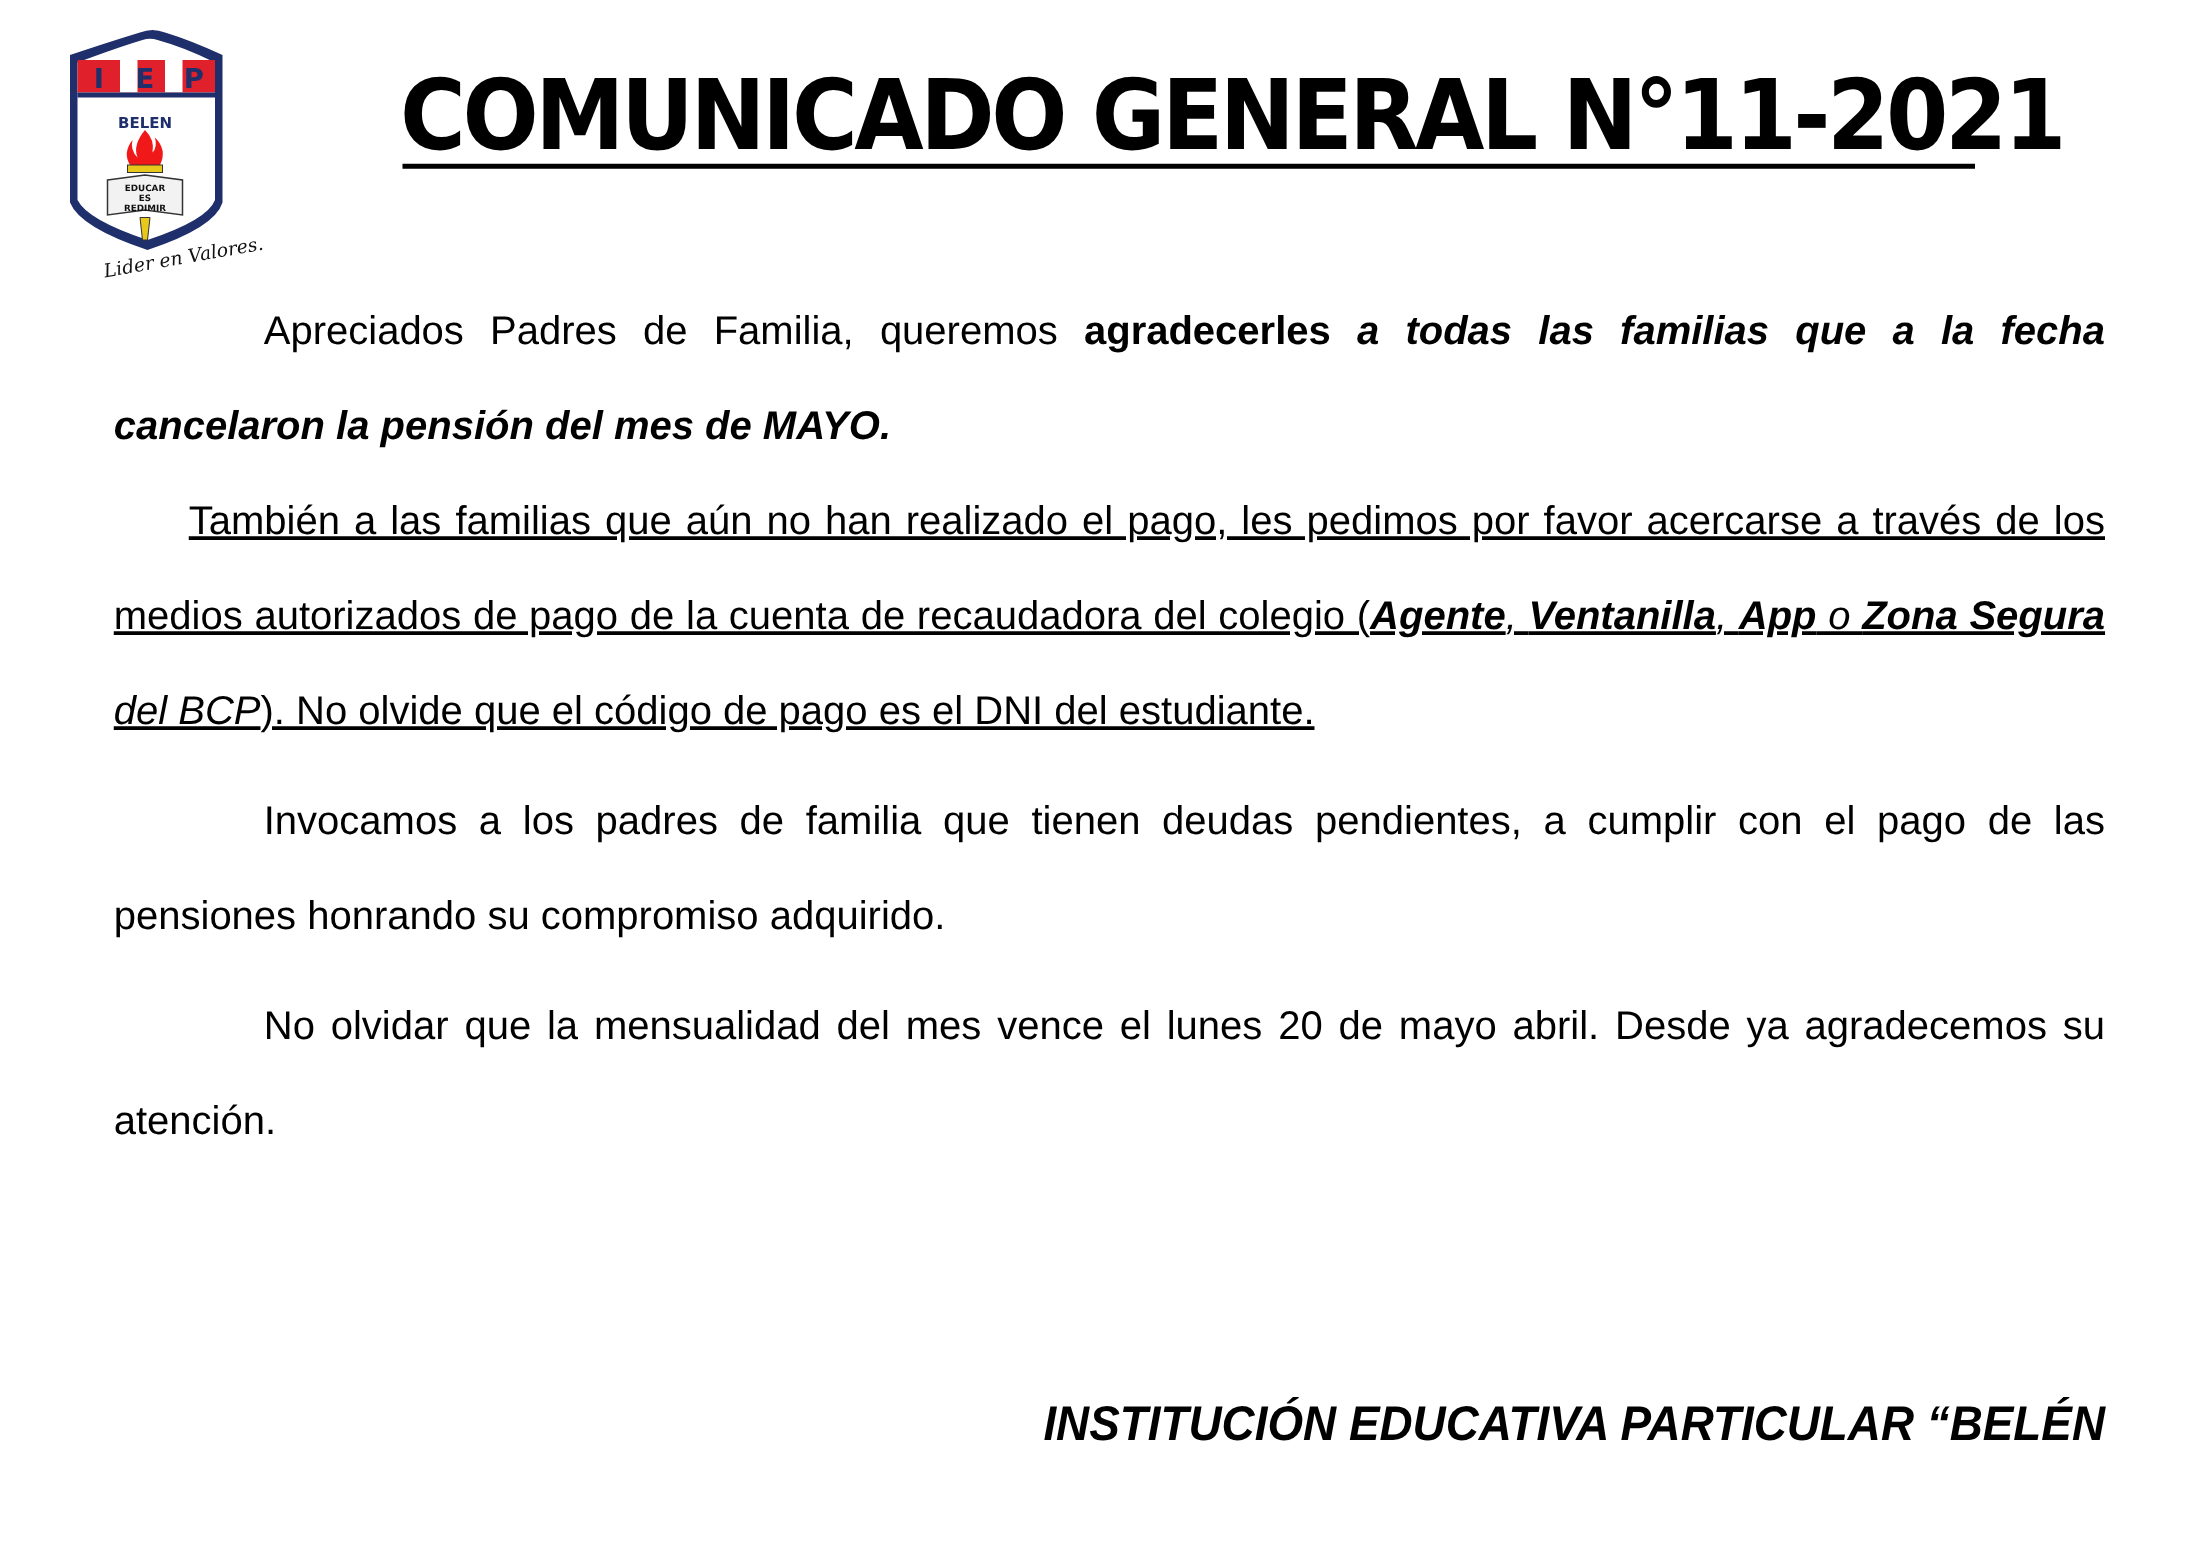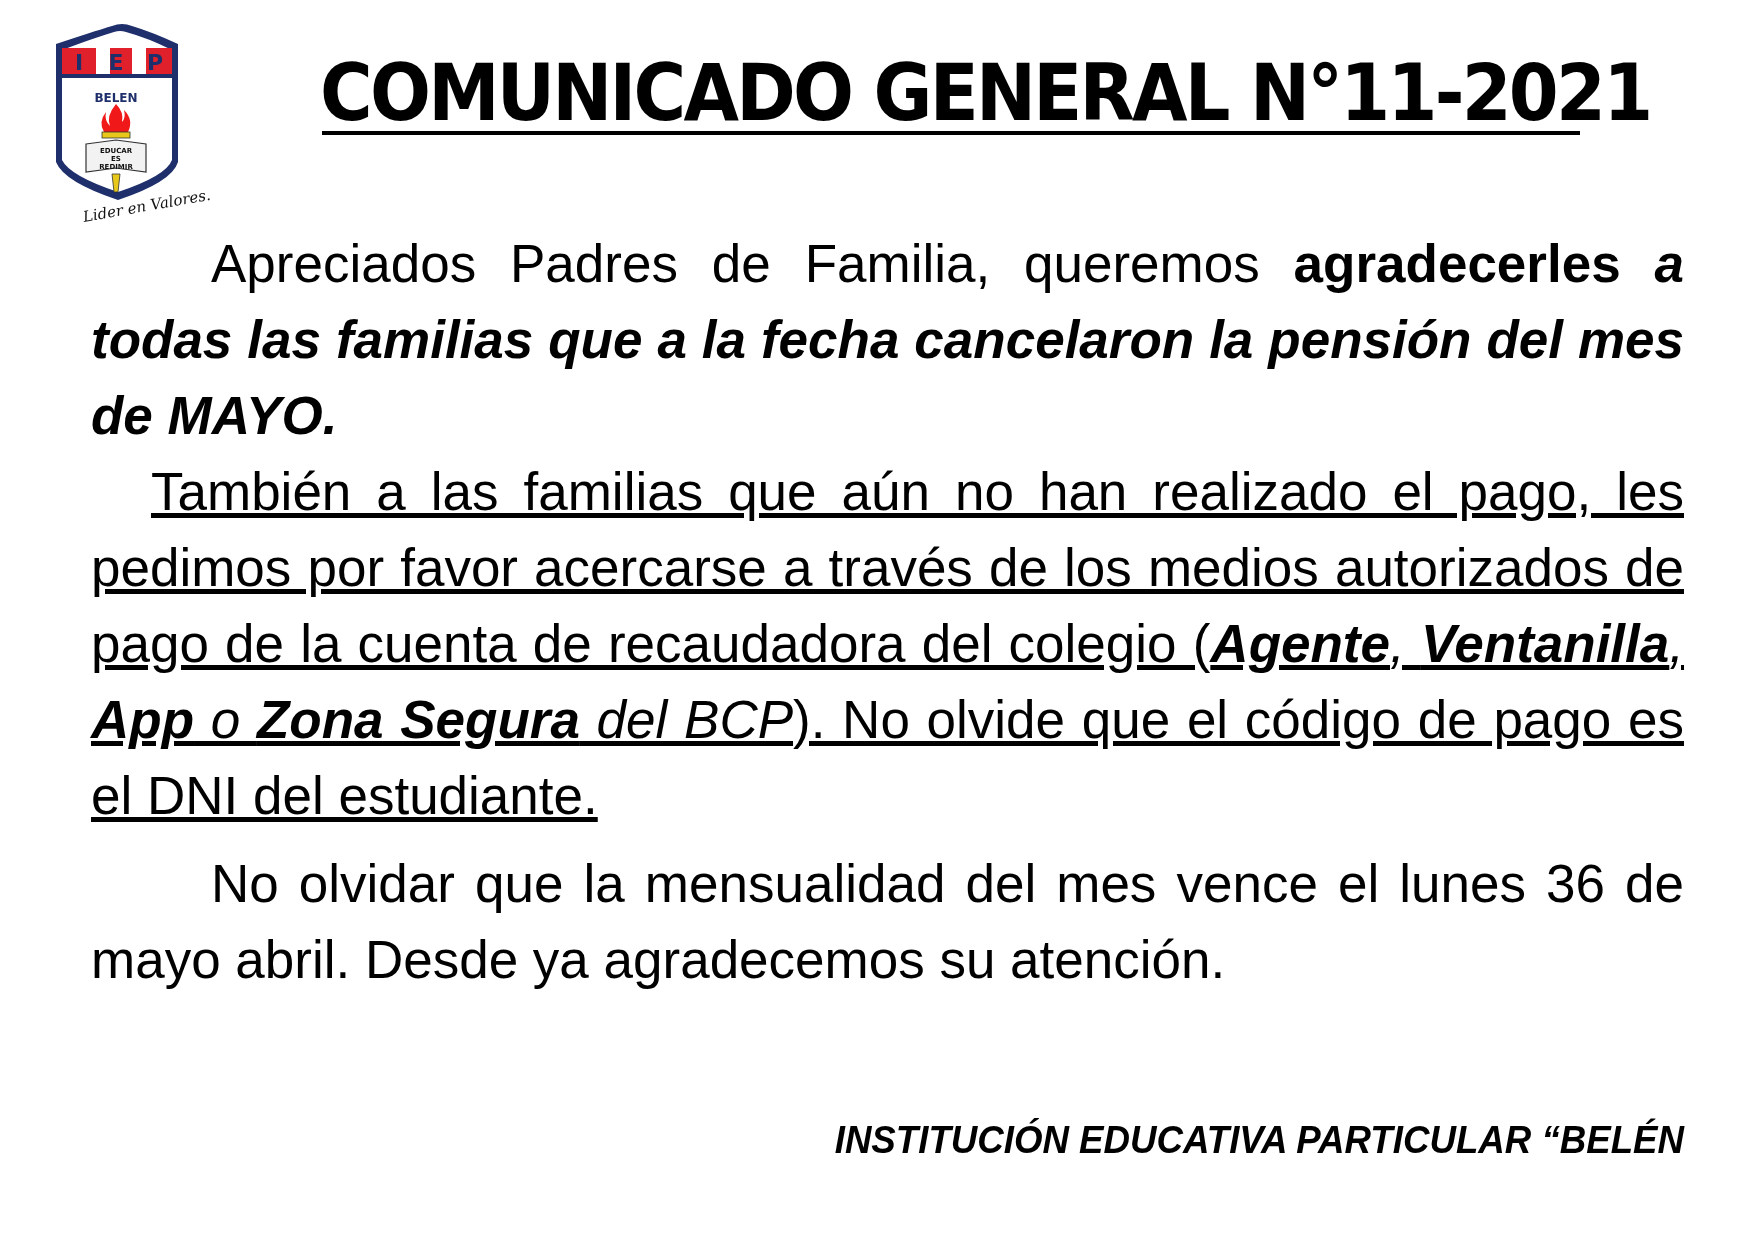--- a/index.html
+++ b/index.html
@@ -12,21 +12,21 @@
       position: absolute; left: 320px; top: 48px; width: 1262px;
       font-family: "DejaVu Sans", sans-serif; font-weight: bold;
       font-size: 78px; letter-spacing: -3px; line-height: 90px;
       text-align: center; white-space: nowrap;
       transform: scaleX(0.92); transform-origin: left top;
     }
     .title-rule { position: absolute; left: 322px; top: 131px; width: 1258px; height: 4px; background: #000; }
 
     .body {
       position: absolute; left: 91px; top: 226px; width: 1593px;
-      font-family: "Liberation Sans", sans-serif; font-size: 53px;
+      font-family: "Liberation Sans", sans-serif; font-size: 32px;
       line-height: 76px; text-align: justify;
     }
     .body p { margin: 0; }
     .p1 { text-indent: 120px; }
     .p2 { text-indent: 60px; text-decoration: underline; }
     .p3 { text-indent: 120px; margin-top: 12px !important; }
     .p4 { text-indent: 120px; margin-top: 12px !important; }
     .bold { font-weight: bold; }
     .bi { font-weight: bold; font-style: italic; }
     .it { font-style: italic; }
@@ -72,18 +72,19 @@
       <text x="32" y="200" font-family="DejaVu Serif, serif" font-style="italic" font-size="15" fill="#111" transform="rotate(-10 32 200)">Lider en Valores.</text>
     </svg>
   </div>
 
   <div class="title">COMUNICADO GENERAL N°11-2021</div>
   <div class="title-rule"></div>
 
   <div class="body">
     <p class="p1"><span>Apreciados Padres de Familia, queremos </span><span class="bold">agradecerles</span><span class="bi"> a todas las familias que a la fecha cancelaron la pensión del mes de MAYO.</span></p>
     <p class="p2"><span>También a las familias que aún no han realizado el pago, les  pedimos por favor acercarse a través de los medios autorizados de pago de la cuenta de recaudadora del colegio (</span><span class="bi">Agente</span><span class="it">, </span><span class="bi">Ventanilla</span><span class="it">, </span><span class="bi">App</span><span class="it"> o </span><span class="bi">Zona Segura</span><span class="it"> del BCP</span><span>). No olvide que el código de pago es el DNI del estudiante.</span></p>
-    <p class="p4">No olvidar que la mensualidad del mes vence el lunes 36 de mayo abril. Desde ya agradecemos su atención.</p>
+    <p class="p3">Invocamos a los padres de familia que tienen deudas pendientes, a cumplir con el pago de las pensiones honrando su compromiso adquirido.</p>
+    <p class="p4">No olvidar que la mensualidad del mes vence el lunes 20 de mayo abril. Desde ya agradecemos su atención.</p>
   </div>
 
   <div class="sign inst">INSTITUCIÓN EDUCATIVA PARTICULAR “BELÉN</div>
 
 </div>
 
 </body></html>

